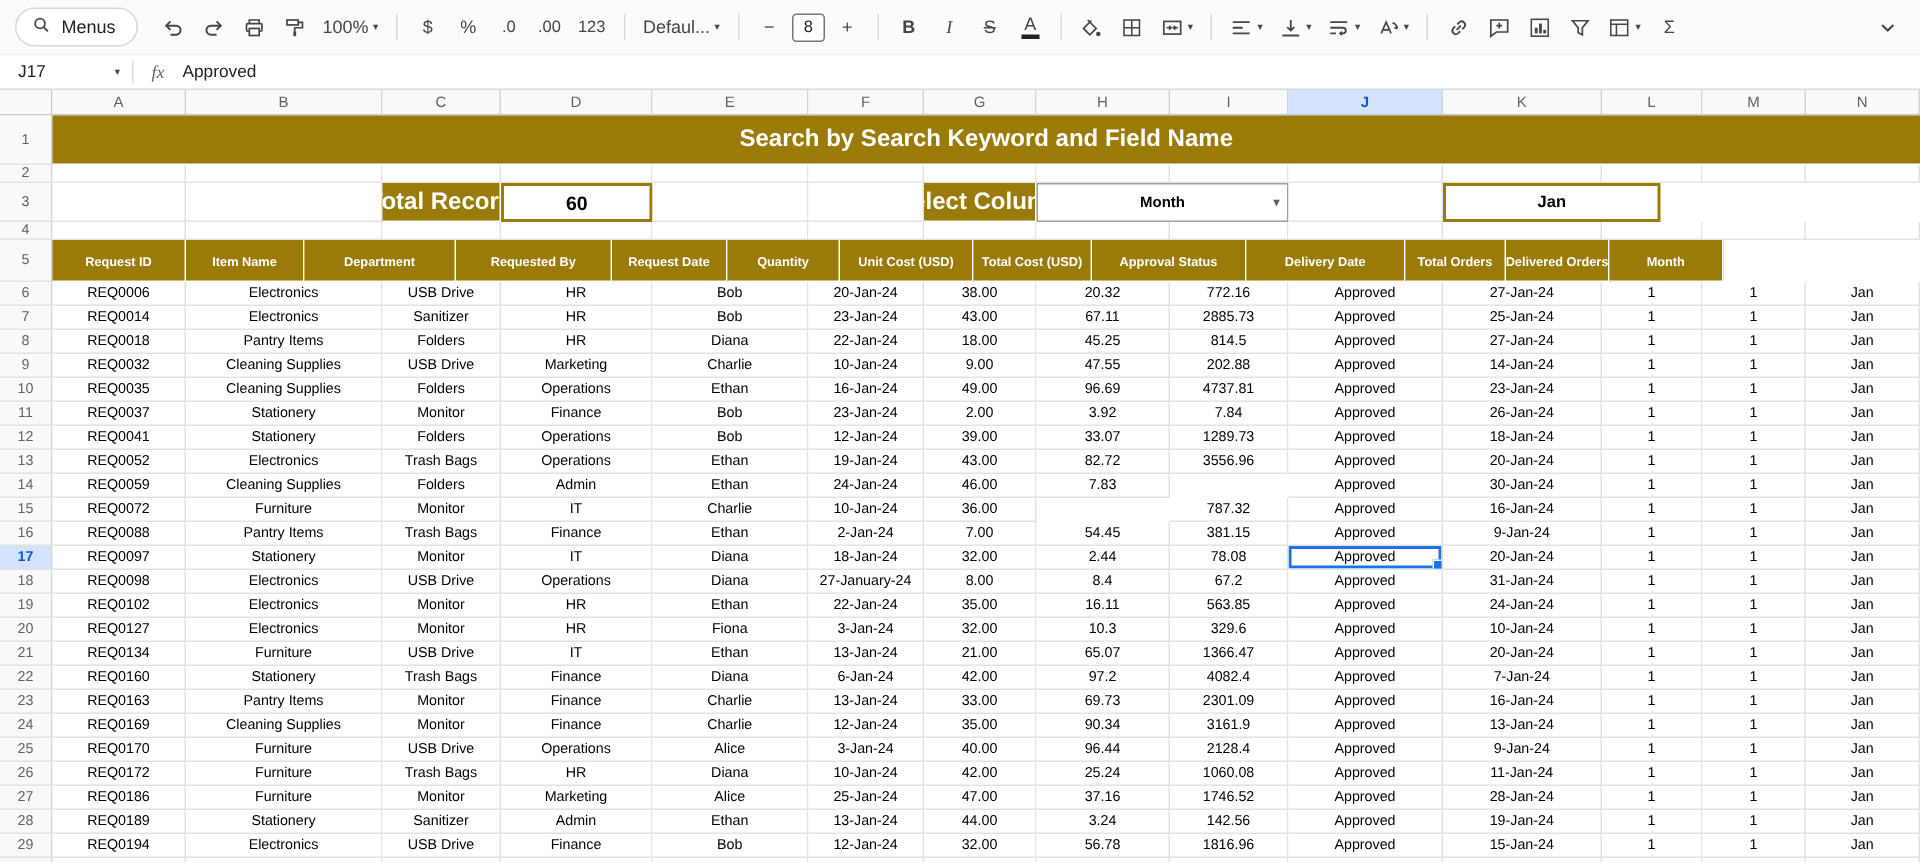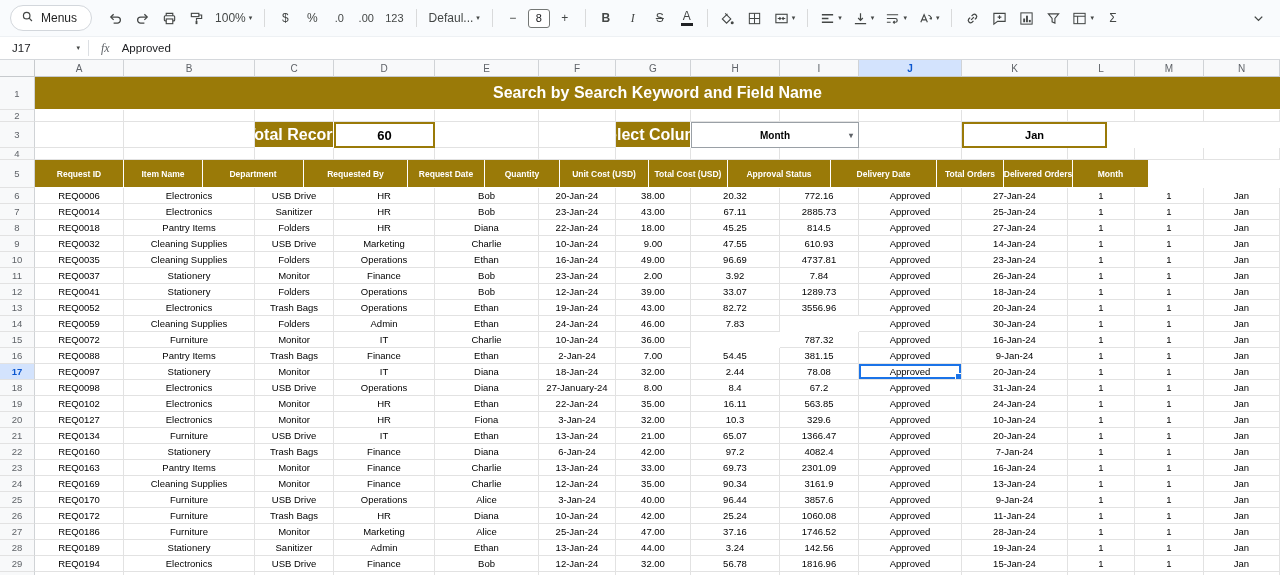--- a/index.html
+++ b/index.html
@@ -411,21 +411,21 @@
         <div class="sheet-row" style="height: 16px;">
           <div class="row-h">9</div>
           <div class="cell " style="width: 89px;">REQ0032</div>
           <div class="cell " style="width: 131px;">Cleaning Supplies</div>
           <div class="cell " style="width: 79px;">USB Drive</div>
           <div class="cell " style="width: 101px;">Marketing</div>
           <div class="cell " style="width: 104px;">Charlie</div>
           <div class="cell " style="width: 77px;">10-Jan-24</div>
           <div class="cell " style="width: 75px;">9.00</div>
           <div class="cell " style="width: 89px;">47.55</div>
-          <div class="cell " style="width: 79px;">610.93</div>
+          <div class="cell " style="width: 79px;">202.88</div>
           <div class="cell " style="width: 103px;">Approved</div>
           <div class="cell " style="width: 106px;">14-Jan-24</div>
           <div class="cell " style="width: 67px;">1</div>
           <div class="cell " style="width: 69px;">1</div>
           <div class="cell " style="width: 76px;">Jan</div>
         </div>
         <div class="sheet-row" style="height: 16px;">
           <div class="row-h">10</div>
           <div class="cell " style="width: 89px;">REQ0035</div>
           <div class="cell " style="width: 131px;">Cleaning Supplies</div>
@@ -683,21 +683,21 @@
         <div class="sheet-row" style="height: 16px;">
           <div class="row-h">25</div>
           <div class="cell " style="width: 89px;">REQ0170</div>
           <div class="cell " style="width: 131px;">Furniture</div>
           <div class="cell " style="width: 79px;">USB Drive</div>
           <div class="cell " style="width: 101px;">Operations</div>
           <div class="cell " style="width: 104px;">Alice</div>
           <div class="cell " style="width: 77px;">3-Jan-24</div>
           <div class="cell " style="width: 75px;">40.00</div>
           <div class="cell " style="width: 89px;">96.44</div>
-          <div class="cell " style="width: 79px;">3857.6</div>
+          <div class="cell " style="width: 79px;">2128.4</div>
           <div class="cell " style="width: 103px;">Approved</div>
           <div class="cell " style="width: 106px;">9-Jan-24</div>
           <div class="cell " style="width: 67px;">1</div>
           <div class="cell " style="width: 69px;">1</div>
           <div class="cell " style="width: 76px;">Jan</div>
         </div>
         <div class="sheet-row" style="height: 16px;">
           <div class="row-h">26</div>
           <div class="cell " style="width: 89px;">REQ0172</div>
           <div class="cell " style="width: 131px;">Furniture</div>

